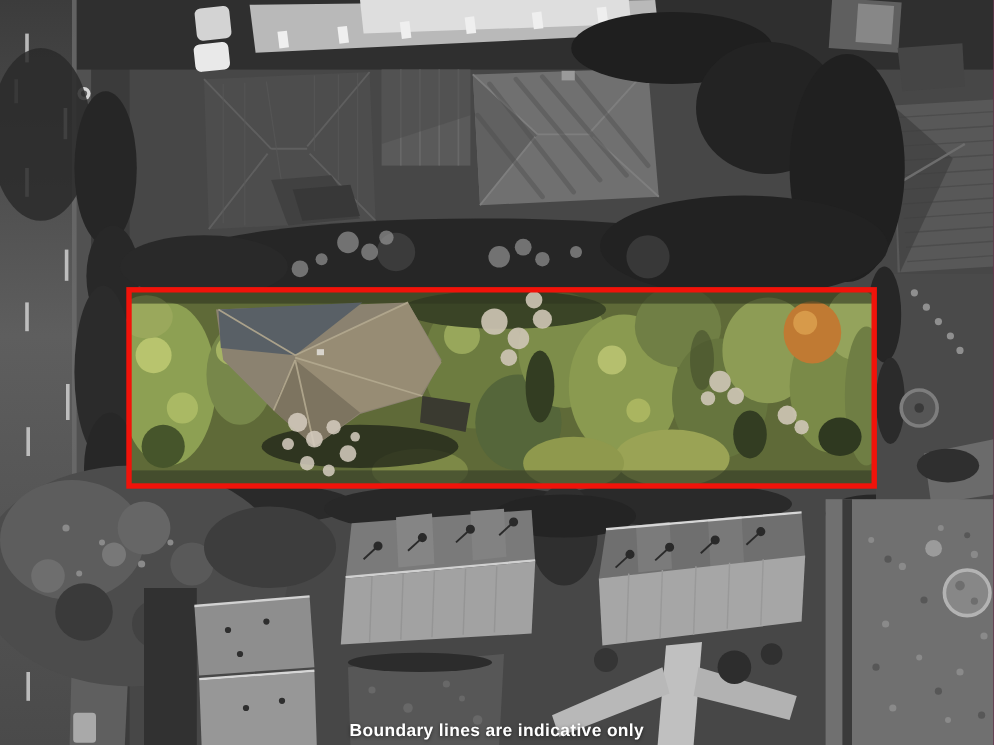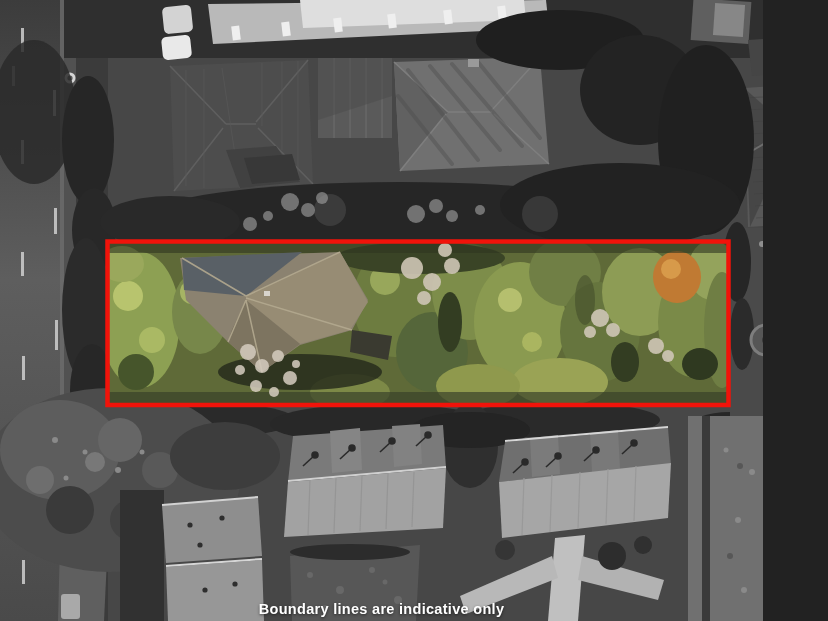--- a/index.html
+++ b/index.html
@@ -1,17 +1,17 @@
 <!DOCTYPE html>
 <html><head>
 <meta charset="utf-8">
 <style>
   html,body{margin:0;padding:0;background:#222;}
   .stage{
-    position:relative;width:763px;height:621px;overflow:hidden;
+    position:relative;width:828px;height:621px;overflow:hidden;
     font-family:"Liberation Sans",sans-serif;background:#ec4899;
   }
   .stage svg{position:absolute;inset:0;display:block;}
   .caption{
     position:absolute;left:0;right:0;bottom:4px;text-align:center;
     color:#ffffff;font-size:14.5px;font-weight:bold;letter-spacing:.3px;
     text-shadow:0 1px 3px rgba(0,0,0,.55);
     user-select:none;
   }
 </style>

